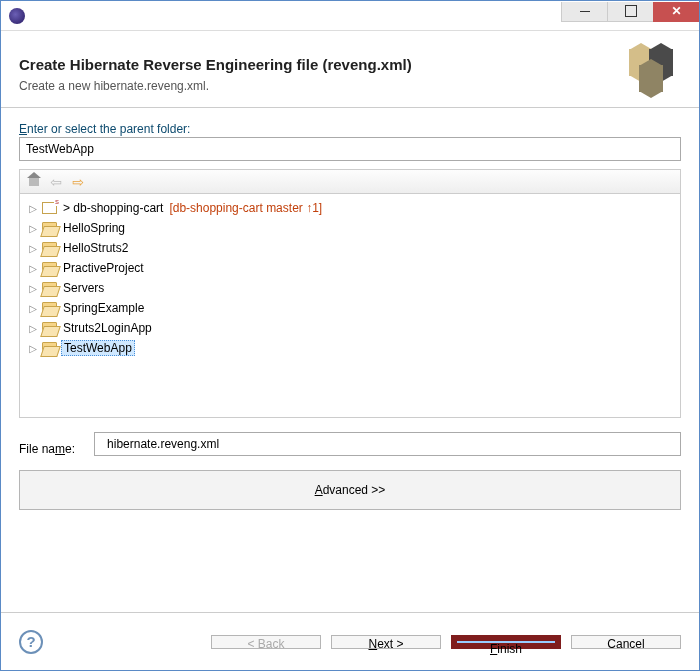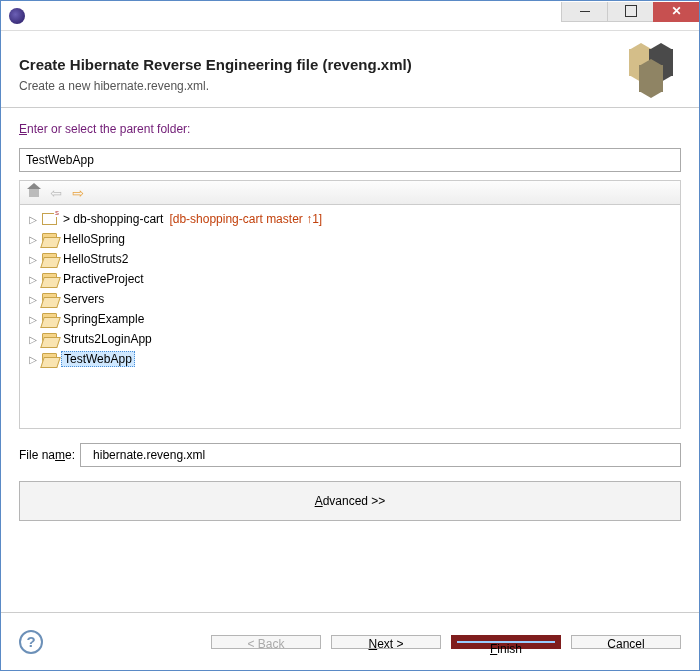--- a/index.html
+++ b/index.html
@@ -57,21 +57,21 @@
   .hex::before,.hex::after{content:"";position:absolute;left:0;width:0;height:0;border-left:12px solid transparent;border-right:12px solid transparent;}
   .hex.body{background:var(--c);height:14px;top:7px;width:24px;}
   .hex::before{top:-6px;border-bottom:7px solid var(--c);}
   .hex::after{bottom:-6px;border-top:7px solid var(--c);}
   
   .content {
     flex:1; padding: 14px 18px 8px;
     display:flex; flex-direction:column;
     border-top:1px solid #ccc;
   }
-  .lbl { margin-bottom:12px; color:#701a75; }
+  .lbl { margin-bottom:1px; color:#0c4a6e; }
   .u{text-decoration:underline;}
   input.field {
     width:100%; height:24px; border:1px solid #aaa;
     padding:2px 6px; font-family:inherit; font-size:12px;
   }
   .navbar {
     margin-top:8px; height:24px; border:1px solid #ccc; border-bottom:0;
     background:linear-gradient(#fdfdfd,#eee);
     display:flex; align-items:center; gap:6px; padding:0 6px;
   }
@@ -95,21 +95,21 @@
     width:15px;height:12px;background:#f5d488;border:1px solid #caa44a;border-radius:1px;position:relative;
   }
   .folder-ico.open::before{content:"";position:absolute;left:-1px;top:3px;width:15px;height:9px;background:#f9e4b1;border:1px solid #caa44a;transform:skewX(-18deg);}
   .repo-ico{width:15px;height:12px;background:#fff;border:1px solid #c6a24d;position:relative;}
   .repo-ico::after{content:"s";position:absolute;top:-6px;right:-4px;font-size:8px;color:#b44;background:#fff;padding:0 1px;}
   .tree-row.selected .label-wrap{
     background:#cfe8ff;border:1px dotted #4a90d9;padding:0 2px;border-radius:0;
   }
   .label-wrap{padding:0 2px;}
   .dim{color:#c2410c;}
-  .filerow{display:flex;align-items:center;margin-top:14px;gap:5px;}
+  .filerow{display:flex;align-items:flex-end;margin-top:14px;gap:19px;}
   .filerow label{white-space:nowrap;}
   .filerow input{flex:1;padding-left:12px;}
   .adv-btn{
     margin-top:14px; height:40px; padding:0 12px;
     background:#f3f3f3;border:1px solid #b5b5b5;
     font-family:inherit;font-size:12px;
   }
   
   .footer{
     border-top:1px solid #ccc; height:58px;

